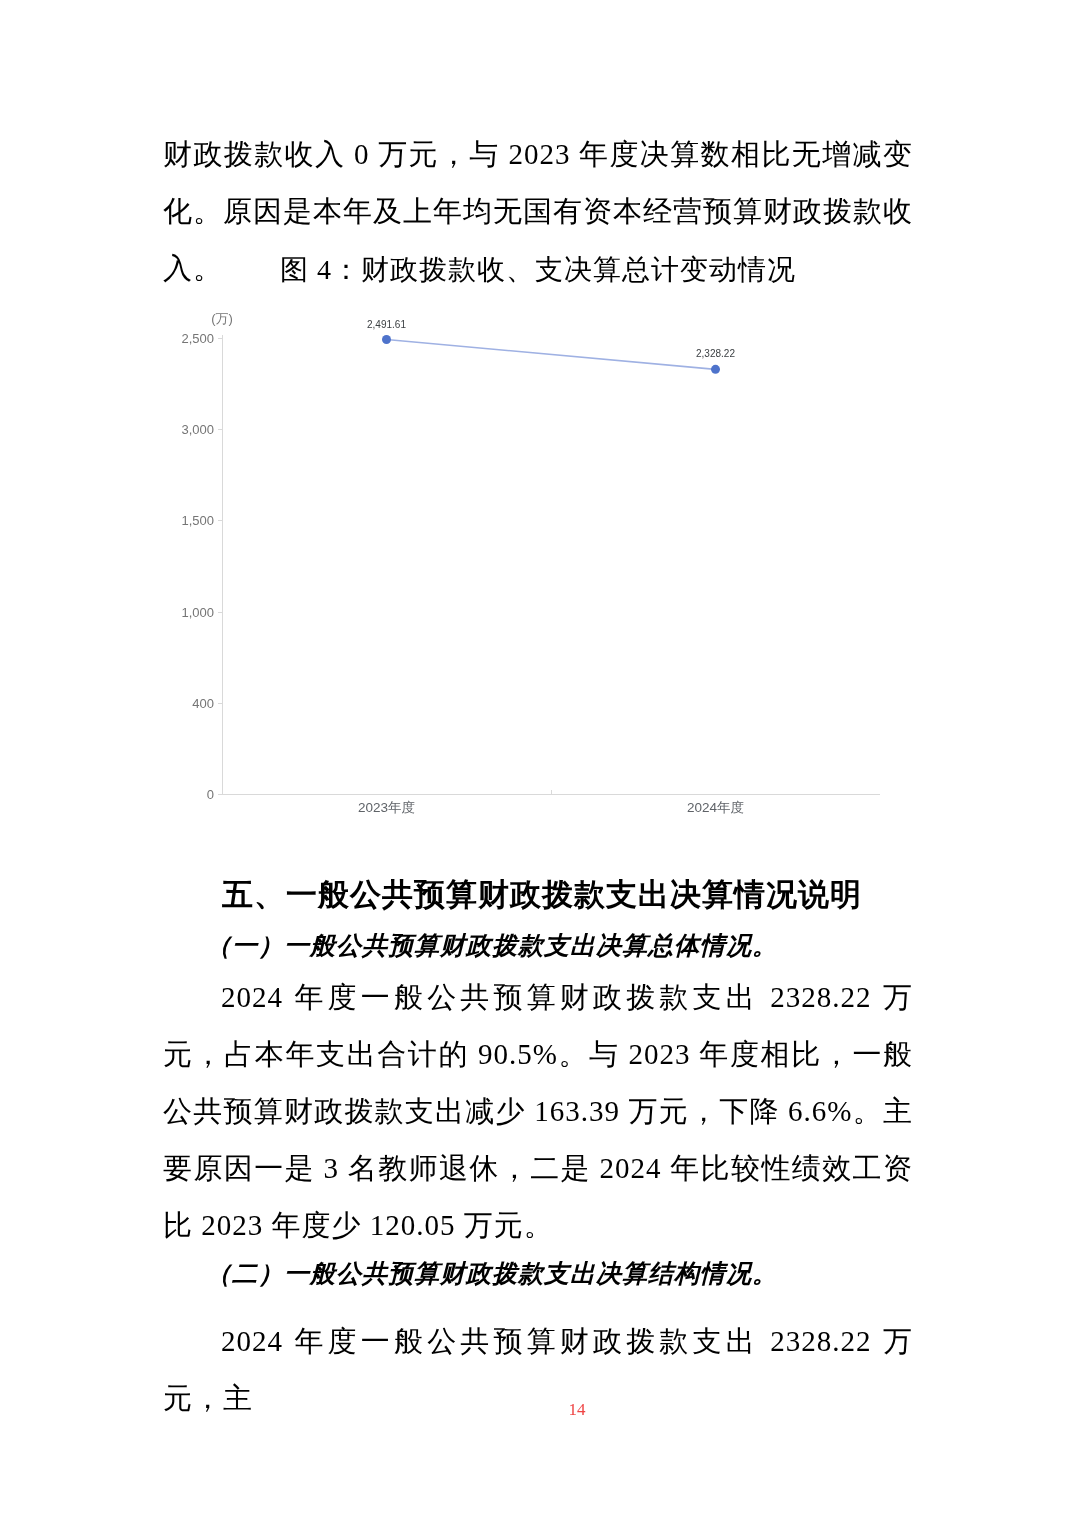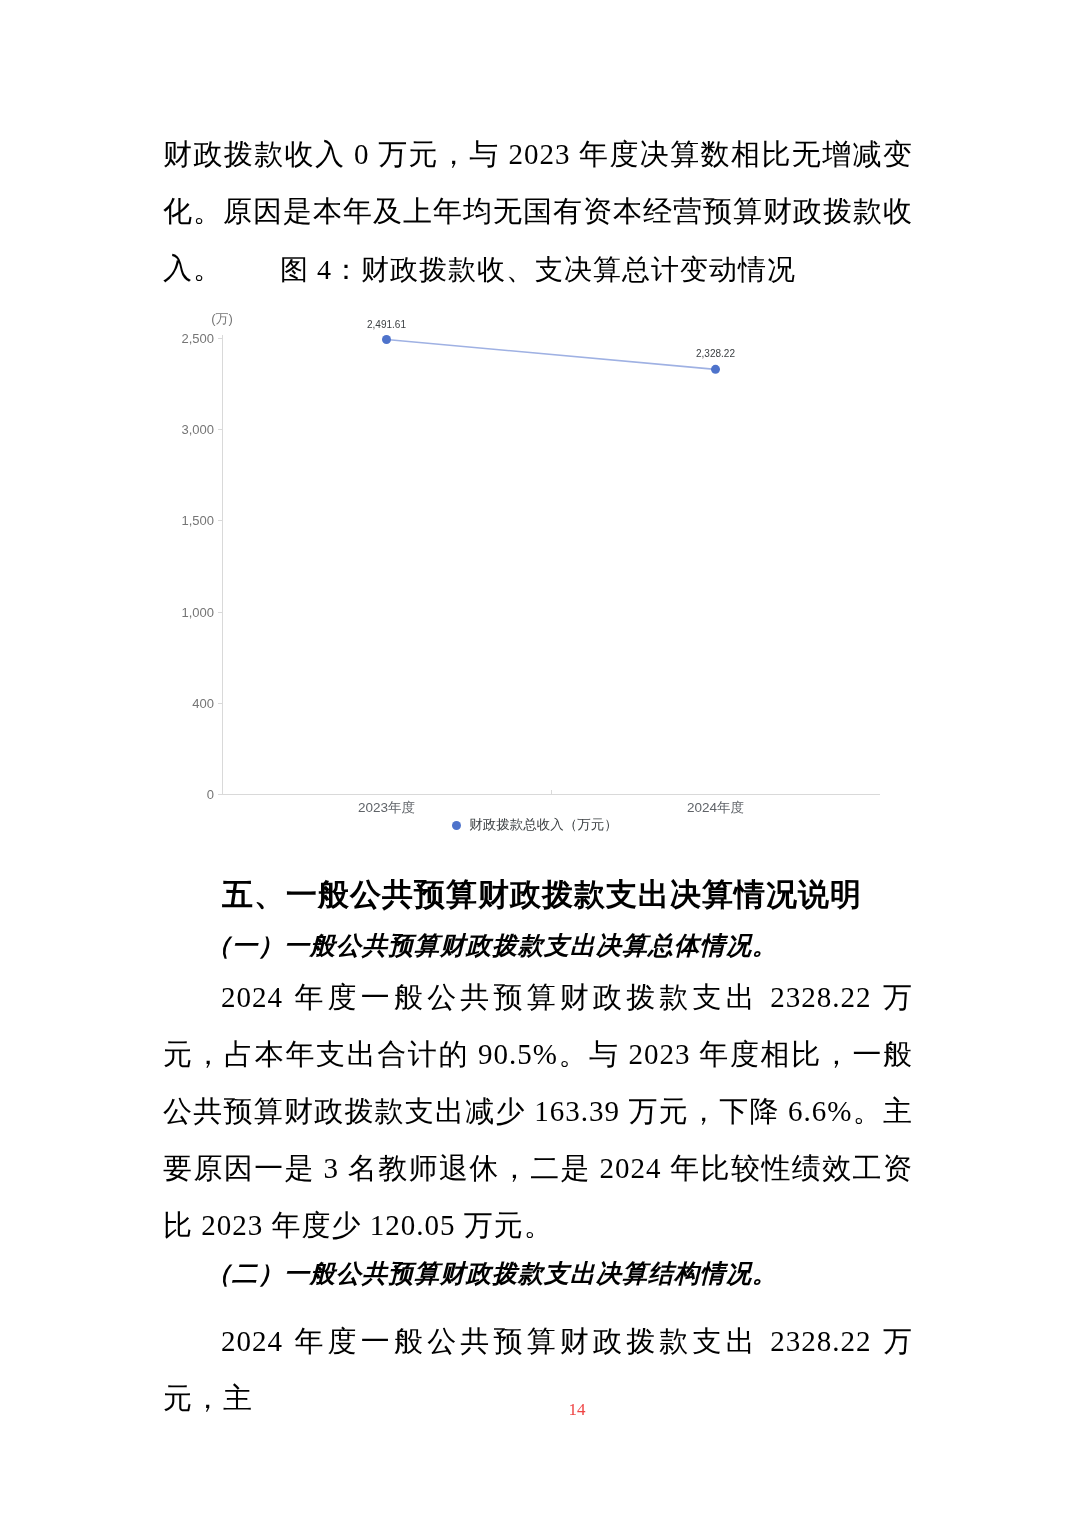--- a/index.html
+++ b/index.html
@@ -113,24 +113,20 @@
     <div class="x-tick-mark" style="left: 366px; top: 490px;"></div>
     <div class="x-cat-label" style="left: 141.5px; top: 501px;">2023年度</div>
     <div class="x-cat-label" style="left: 470.5px; top: 501px;">2024年度</div>
     <svg width="700" height="545">
       <polyline points="201.5,39.53033599999998 530.5,69.33267200000006" fill="none" stroke="#9fb1e3" stroke-width="1.6"></polyline>
       <circle cx="201.5" cy="39.53033599999998" r="4.5" fill="#4e73cb"></circle>
       <circle cx="530.5" cy="69.33267200000006" r="4.5" fill="#4e73cb"></circle>
     </svg>
     <div class="point-label" style="left: 146.5px; top: 17.5303px;">2,491.61</div>
     <div class="point-label" style="left: 475.5px; top: 47.3327px;">2,328.22</div>
-    <div class="legend">
-      <span class="legend-dot" style="background: rgb(78, 115, 203);"></span>
-      <span class="legend-label">财政拨款总收入（万元）</span>
-    </div>
   </div>
 
 <h2 class="abs section-heading">五、一般公共预算财政拨款支出决算情况说明</h2>
 
 <h3 class="abs sub-heading" style="top:929px;">（一）一般公共预算财政拨款支出决算总体情况。</h3>
 
 <p class="abs body-para indent2" style="top:969px;">2024 年度一般公共预算财政拨款支出 2328.22 万元，占本年支出合计的 90.5%。与 2023 年度相比，一般公共预算财政拨款支出减少 163.39 万元，下降 6.6%。主要原因一是 3 名教师退休，二是 2024 年比较性绩效工资比 2023 年度少 120.05 万元。</p>
 
 <h3 class="abs sub-heading" style="top:1257px;">（二）一般公共预算财政拨款支出决算结构情况。</h3>
 

